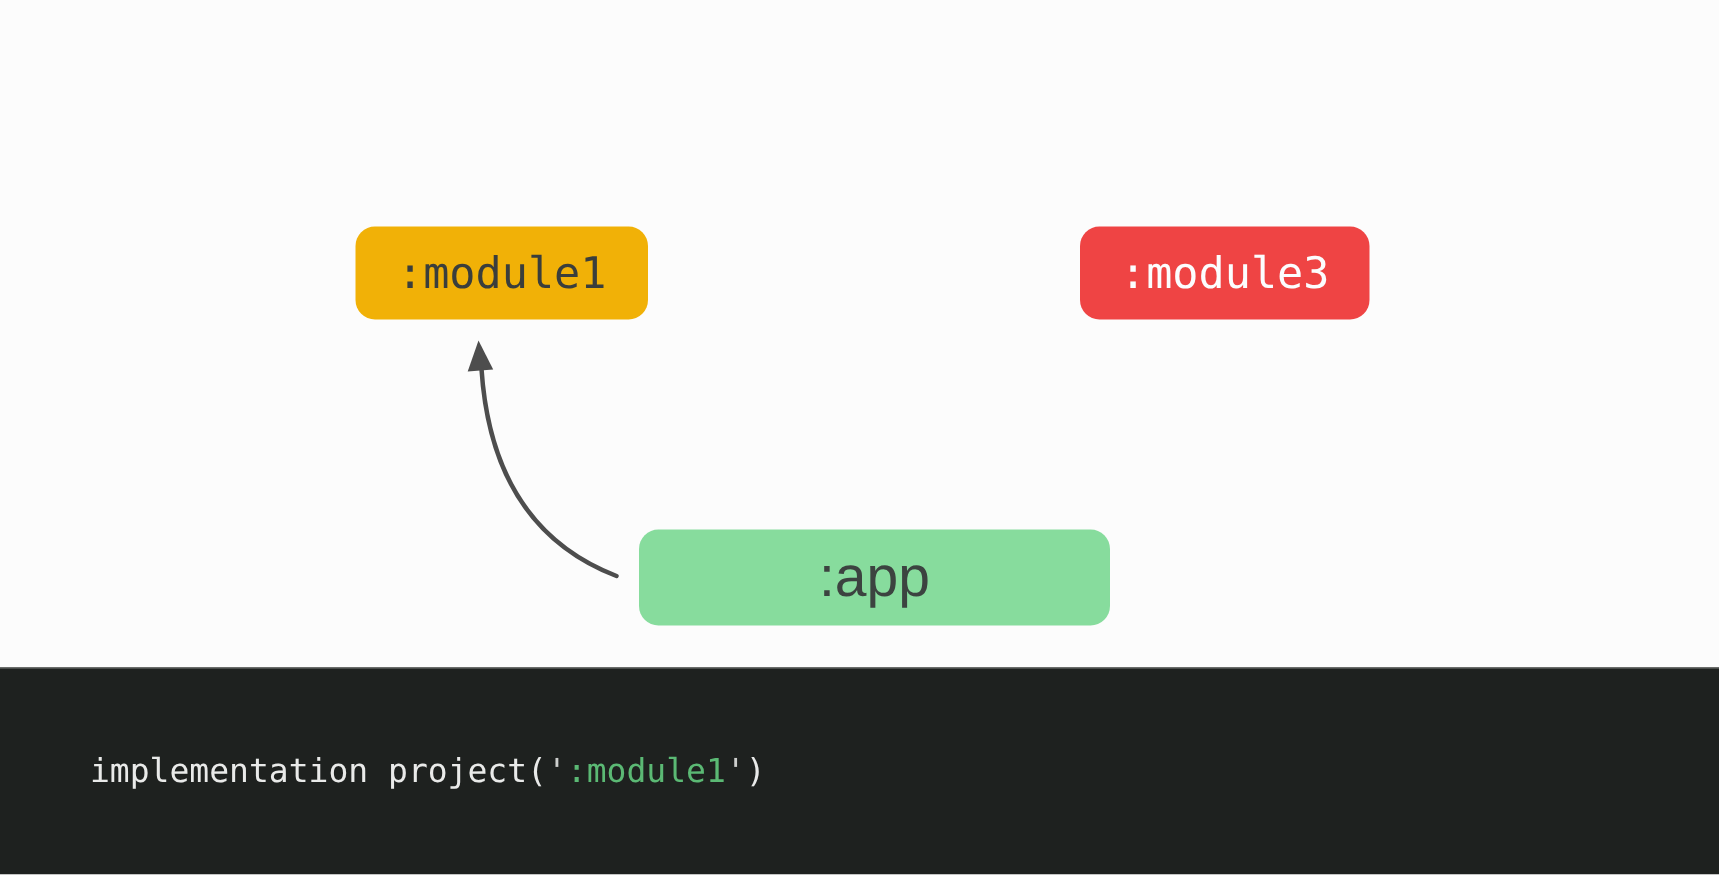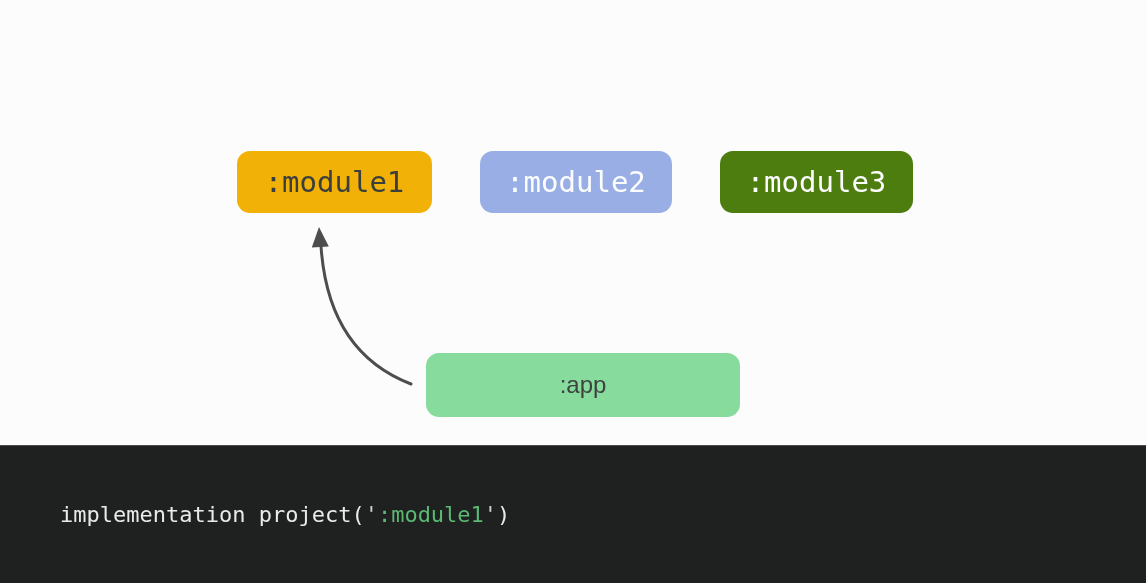--- a/index.html
+++ b/index.html
@@ -29,21 +29,21 @@
     font-size: 29px;
     letter-spacing: 0px;
     white-space: nowrap;
   }
   .node-module1 { left: 237px; top: 151px; width: 195px; height: 62px; }
   .node-module2 { left: 480px; top: 151px; width: 192px; height: 62px; }
   .node-module3 { left: 720px; top: 151px; width: 193px; height: 62px; }
   .node-app     { left: 426px; top: 353px; width: 314px; height: 64px; }
   .node-app .label {
     font-family: "Liberation Sans", "DejaVu Sans", sans-serif;
-    font-size: 24px;
+    font-size: 38px;
   }
   .arrow-svg {
     position: absolute;
     left: 0;
     top: 0;
     width: 1146px;
     height: 583px;
     pointer-events: none;
   }
   .code-panel {
@@ -67,25 +67,22 @@
 </style>
 </head>
 <body>
 
 <div class="stage" style="background: rgb(252, 252, 252); text-decoration: underline;">
 
   <div class="node node-module1" style="background: rgb(241, 177, 7);">
     <span class="label" style="color: rgb(58, 62, 60);">:module1</span>
   </div>
 
-  <div class="node node-module2" style="background: rgb(152, 174, 229);">
-    <span class="label" style="color: rgb(252, 253, 254);">:module2</span>
-  </div>
 
-  <div class="node node-module3" style="background: #4d7c0f;">
+  <div class="node node-module3" style="background: #ef4444;">
     <span class="label" style="color: rgb(252, 253, 254);">:module3</span>
   </div>
 
   <div class="node node-app" style="background: rgb(135, 220, 157);">
     <span class="label" style="color: rgb(60, 67, 64);">:app</span>
   </div>
 
   <svg class="arrow-svg" viewBox="0 0 1146 583" xmlns="http://www.w3.org/2000/svg">
     <path id="arrow-path" d="M 411 384 Q 328 352 321 246" fill="none" stroke="#4D4D4D" stroke-width="3" stroke-linecap="round"></path>
     <polygon id="arrow-head" points="319,227 328.8,246.4 311.8,247.6" fill="#4D4D4D"></polygon>

